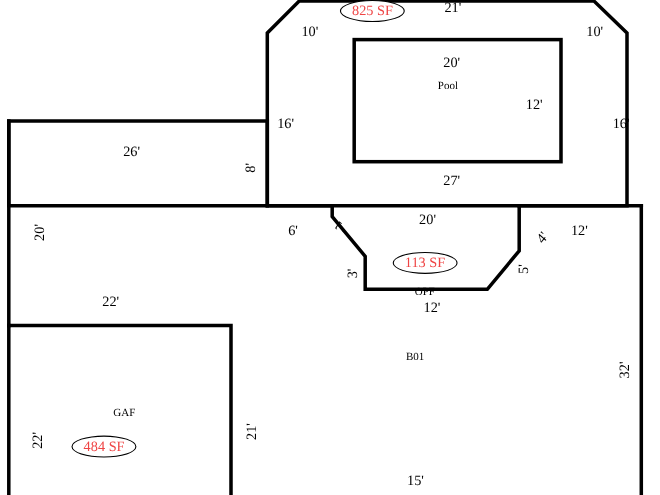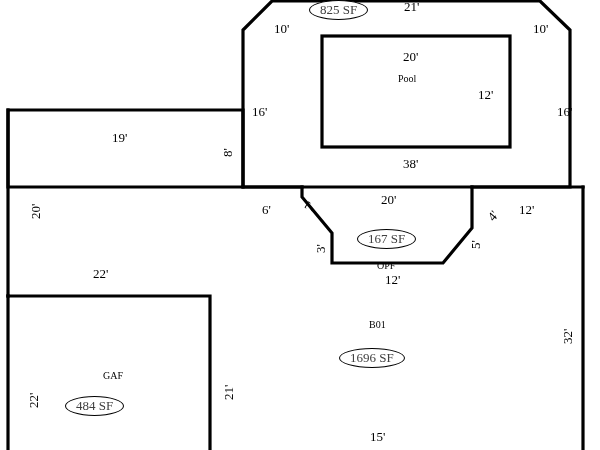--- a/index.html
+++ b/index.html
@@ -31,21 +31,21 @@
     line-height: 1;
   }
   .lbl.big {
     font-size: 10px;
   }
   .area {
     position: absolute;
     white-space: nowrap;
     font-family: "Liberation Serif", serif;
     font-size: 13px;
-    color: #404040;
+    color: #ef4444;
     border: 1.6px solid #000000;
     border-radius: 50%;
     background: #ffffff;
     padding: 2px 10px 3px 10px;
     line-height: 1;
     text-align: center;
   }
   .rot90 {
     transform: rotate(-90deg);
     transform-origin: left top;
@@ -76,40 +76,39 @@
       <path d="M 583,187 L 583,449"></path>
 
       <path d="M 243,187 L 302,187"></path>
       <path d="M 472,187 L 583,187"></path>
 
       <path d="M 302,187 L 302,197 L 332,233 L 332,263 L 443,263 L 472,228 L 472,187"></path>
     </g>
   </svg>
 
   <div class="area" style="left:309px; top:0px;">825 SF</div>
-  <div class="area" style="left:357px; top:229px;">167 SF</div>
-  <div class="area" style="left:339px; top:348px;">1696 SF</div>
+  <div class="area" style="left:357px; top:229px;">113 SF</div>
   <div class="area" style="left:65px; top:396px;">484 SF</div>
 
   <div class="lbl big" style="left:398px; top:74px;">Pool</div>
   <div class="lbl big" style="left:377px; top:215px;margin-top:46px;">OPF</div>
   <div class="lbl big" style="left:369px; top:320px;font-family:Liberation Serif, serif;">B01</div>
   <div class="lbl big" style="left:103px; top:371px;">GAF</div>
 
   <div class="lbl" style="left:274px; top:22px;">10'</div>
   <div class="lbl" style="left:533px; top:22px;">10'</div>
   <div class="lbl" style="left:404px; top:0px;">21'</div>
   <div class="lbl" style="left:252px; top:105px;">16'</div>
   <div class="lbl" style="left:557px; top:105px;">16'</div>
 
   <div class="lbl" style="left:403px; top:50px;">20'</div>
   <div class="lbl" style="left:478px; top:88px;">12'</div>
-  <div class="lbl" style="left:403px; top:157px;">38'</div>
+  <div class="lbl" style="left:403px; top:157px;">27'</div>
 
-  <div class="lbl" style="left:112px; top:131px;">19'</div>
+  <div class="lbl" style="left:112px; top:131px;">26'</div>
   <div class="lbl rot90" style="left:221px; top:157px;">8'</div>
   <div class="lbl rot90" style="left:29px; top:219px;">20'</div>
   <div class="lbl" style="left:93px; top:267px;">22'</div>
 
   <div class="lbl" style="left:262px; top:203px;">6'</div>
   <div class="lbl rotneg" style="left:302px; top:207px; transform: rotate(-58deg);">7'</div>
   <div class="lbl rot90" style="left:314px; top:253px;">3'</div>
   <div class="lbl" style="left:381px; top:193px;">20'</div>
   <div class="lbl" style="left:385px; top:273px;">12'</div>
   <div class="lbl rot90" style="left:469px; top:249px;">5'</div>

